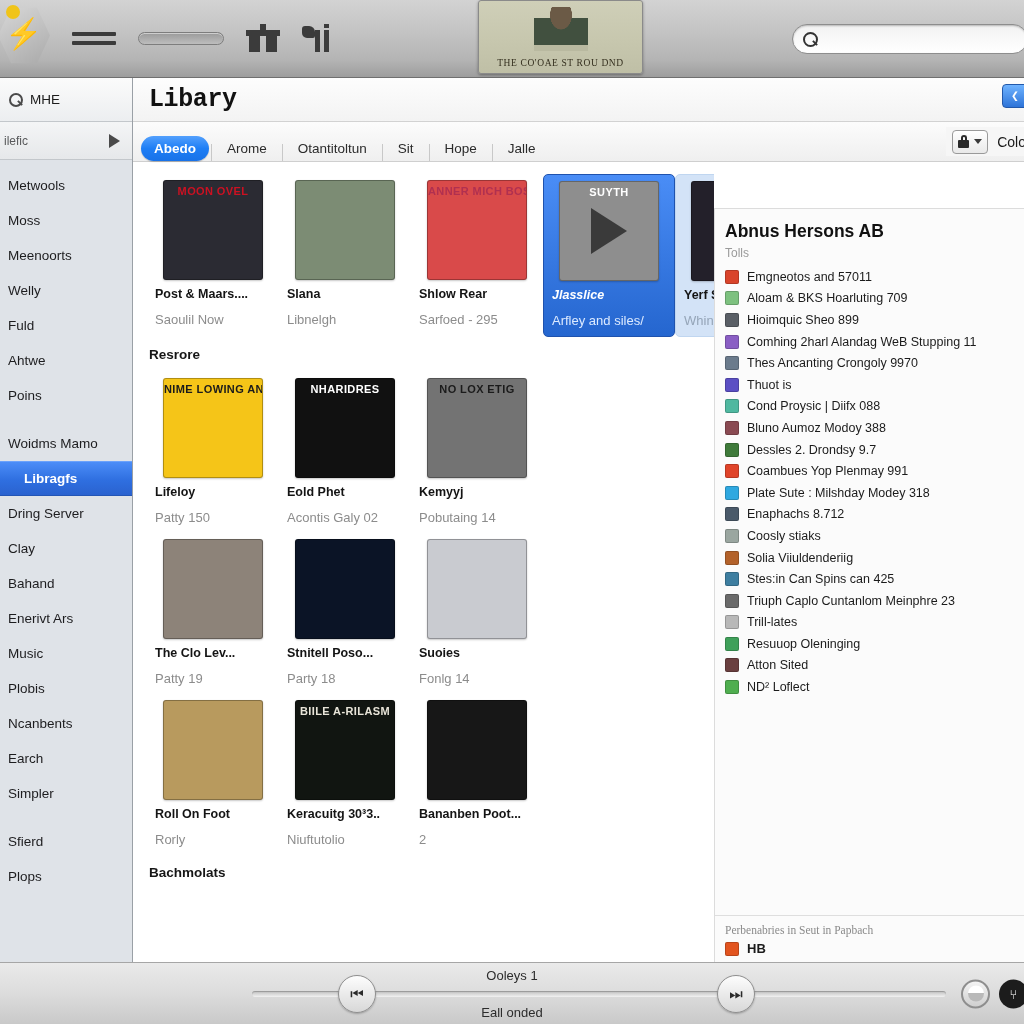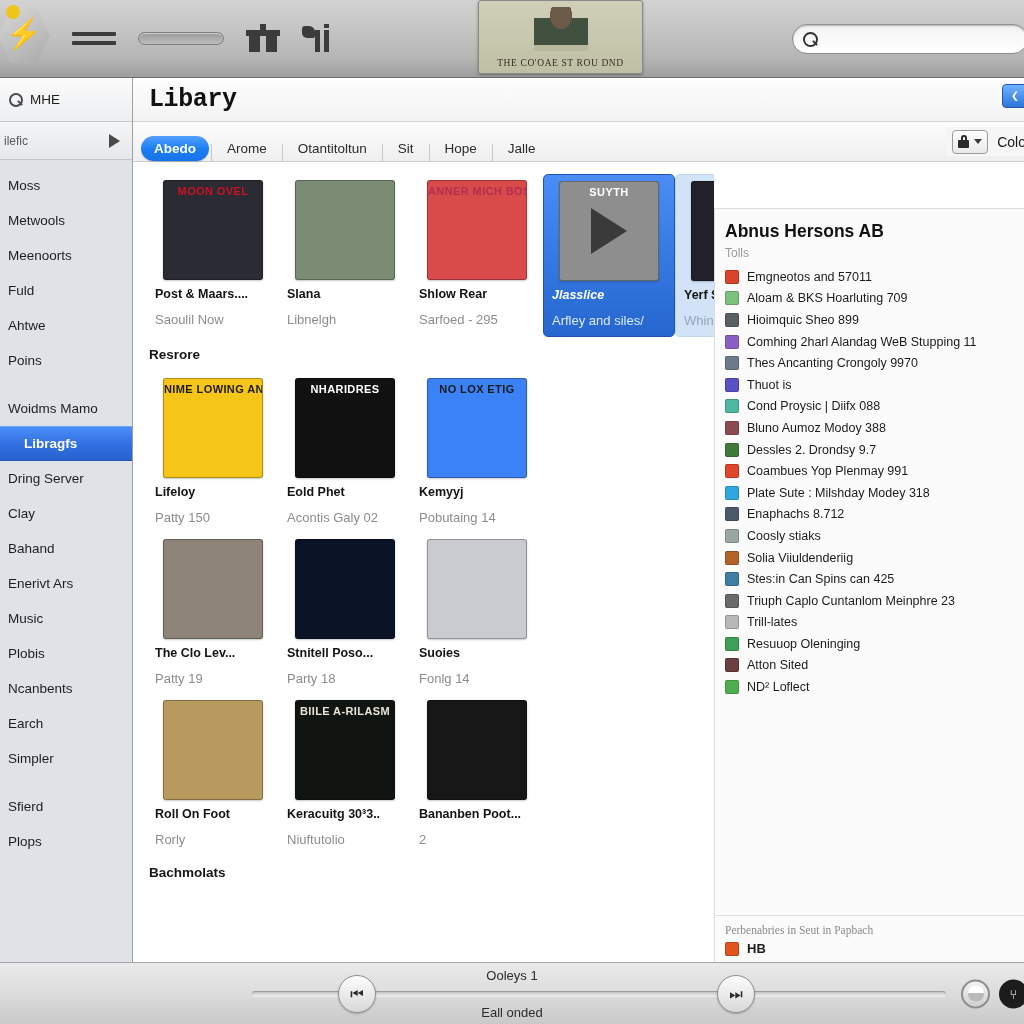--- a/index.html
+++ b/index.html
@@ -295,27 +295,30 @@
       <div class="sb-search">
         <div class="mag2"></div>
         <div class="txt">MHE</div>
       </div>
       <div class="sb-disclosure">
         <div class="lbl">ilefic</div>
         <div class="tri"></div>
       </div>
       <div class="sb-list" id="sb-list">
           <div class="sb-item">
+            <span>Metwools</span>
+          </div>
+          <div class="sb-item">
             <span>Moss</span>
           </div>
           <div class="sb-item">
-            <span>Metwools</span>
-          </div>
-          <div class="sb-item">
             <span>Meenoorts</span>
+          </div>
+          <div class="sb-item">
+            <span>Welly</span>
           </div>
           <div class="sb-item">
             <span>Fuld</span>
           </div>
           <div class="sb-item">
             <span>Ahtwe</span>
           </div>
           <div class="sb-item">
             <span>Poins</span>
           </div>
@@ -440,21 +443,21 @@
                 <div class="s">Patty 150</div>
               </div>
               <div class="card">
                 <div class="art" style="background: rgb(17, 17, 17);">
                   <div class="btitle" style="color: rgb(255, 255, 255);">NHARIDRES</div>
                 </div>
                 <div class="t">Eold Phet</div>
                 <div class="s">Acontis Galy 02</div>
               </div>
               <div class="card">
-                <div class="art" style="background: #3b82f6; margin-left: 8px;">
+                <div class="art" style="background: #737373; margin-left: 8px;">
                   <div class="btitle" style="color: rgb(27, 27, 27);">NO LOX ETIG</div>
                 </div>
                 <div class="t">Kemyyj</div>
                 <div class="s">Pobutaing 14</div>
               </div>
             </div>
             <div class="card-row">
               <div class="card">
                 <div class="art" style="background: rgb(141, 131, 121);"></div>
                 <div class="t">The Clo Lev...</div>

